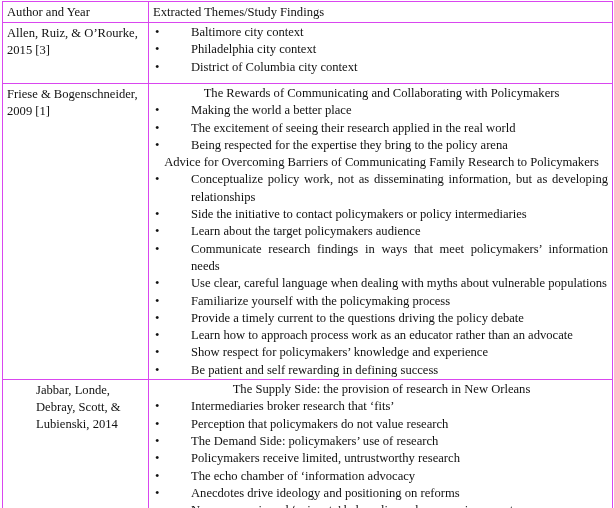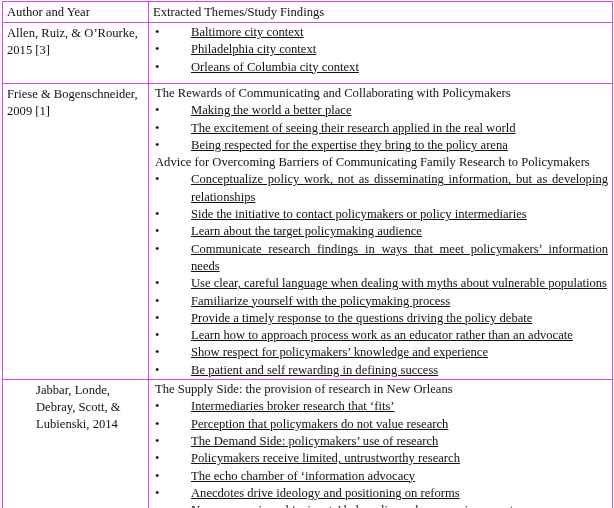--- a/index.html
+++ b/index.html
@@ -41,40 +41,40 @@
     .author {
       padding: 2px 4px 0 4px;
       line-height: 17px;
     }
     .findings {
       padding: 1px 4px 0 4px;
     }
     .heading {
       line-height: 17.3px;
       padding-left: 2px;
+      text-align: center;
     }
     ul {
       list-style: none;
       margin: 0;
       padding: 0;
     }
     li {
       display: flex;
       line-height: 17.3px;
     }
     li .bullet {
       width: 38px;
       flex: 0 0 38px;
       padding-left: 2px;
       box-sizing: border-box;
     }
     li .text {
       flex: 1;
       text-align: justify;
-      text-decoration: underline;
     }
     .row-allen td { height: 60px; }
     .row-jabbar .author { line-height: 17px; margin-left: 29px; }
   </style>
 </head>
 <body>
 
 <table>
   <colgroup>
       <col class="c1">
@@ -101,21 +101,21 @@
           <li>
                 <span class="bullet">•</span>
                 <span class="text">Baltimore city context</span>
               </li>
           <li>
                 <span class="bullet">•</span>
                 <span class="text">Philadelphia city context</span>
               </li>
           <li>
                 <span class="bullet">•</span>
-                <span class="text">Orleans of Columbia city context</span>
+                <span class="text">District of Columbia city context</span>
               </li>
         </ul>
       </div>
     </td>
   </tr>
 
   <tr>
     <td>
           <div class="author">Friese &amp; Bogenschneider, 2009 [1]</div>
         </td>
@@ -141,37 +141,37 @@
           <li>
                 <span class="bullet">•</span>
                 <span class="text">Conceptualize policy work, not as disseminating information, but as developing relationships</span>
               </li>
           <li>
                 <span class="bullet">•</span>
                 <span class="text">Side the initiative to contact policymakers or policy intermediaries</span>
               </li>
           <li>
                 <span class="bullet">•</span>
-                <span class="text">Learn about the target policymaking audience</span>
+                <span class="text">Learn about the target policymakers audience</span>
               </li>
           <li>
                 <span class="bullet">•</span>
                 <span class="text">Communicate research findings in ways that meet policymakers’ information needs</span>
               </li>
           <li>
                 <span class="bullet">•</span>
                 <span class="text">Use clear, careful language when dealing with myths about vulnerable populations</span>
               </li>
           <li>
                 <span class="bullet">•</span>
                 <span class="text">Familiarize yourself with the policymaking process</span>
               </li>
           <li>
                 <span class="bullet">•</span>
-                <span class="text">Provide a timely response to the questions driving the policy debate</span>
+                <span class="text">Provide a timely current to the questions driving the policy debate</span>
               </li>
           <li>
                 <span class="bullet">•</span>
                 <span class="text">Learn how to approach process work as an educator rather than an advocate</span>
               </li>
           <li>
                 <span class="bullet">•</span>
                 <span class="text">Show respect for policymakers’ knowledge and experience</span>
               </li>
           <li>

